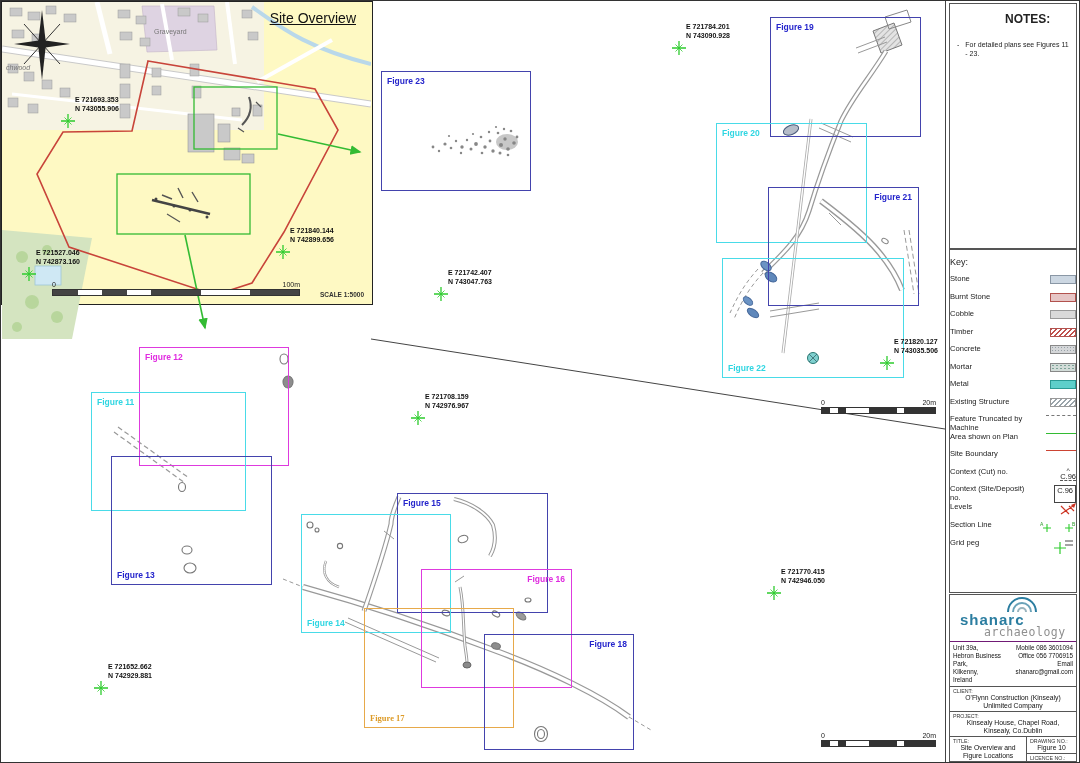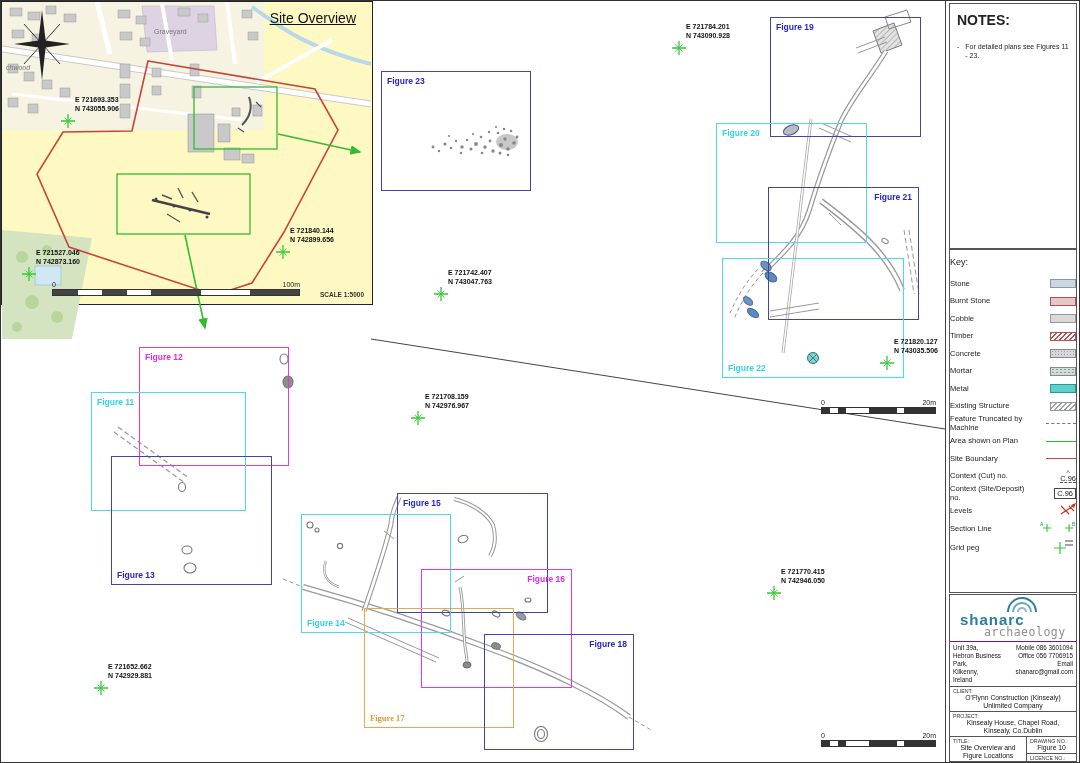--- a/index.html
+++ b/index.html
@@ -27,25 +27,25 @@
   #ov-title{position:absolute;right:16px;top:8px;font-size:14px;color:#111;text-decoration:underline;}
   .map-label{position:absolute;font-size:7px;color:#777;}
   #ov-scaletext{position:absolute;right:8px;bottom:6px;font-size:6.5px;font-weight:bold;color:#333;}
   #ov-scalebar{left:50px;bottom:8px;width:248px;position:absolute;}
   #ov-scalebar .sb-bar{height:5px;border:1px solid #333;background:
     linear-gradient(90deg,#444 0 10%,#fff 10% 20%,#444 20% 30%,#fff 30% 40%,#444 40% 60%,#fff 60% 80%,#444 80% 100%);}
   
   #panel{position:absolute;left:946px;top:0;width:134px;height:763px;background:#fff;}
   .panel-box{position:absolute;left:2px;width:128px;border:1px solid #555;background:#fff;box-sizing:border-box;}
   #notes-box{top:2px;height:246px;padding:8px 7px;}
-  #notes-heading{font-size:14px;font-weight:bold;color:#222;}
+  #notes-heading{font-size:12px;font-weight:bold;color:#222;margin-left:48px;}
   .note-item{display:flex;gap:6px;margin-top:14px;font-size:7px;color:#222;line-height:9px;}
   #key-box{top:248px;height:344px;padding:7px 0;}
   #key-heading{font-size:9px;color:#222;margin-bottom:8px;}
-  .key-row{display:flex;align-items:center;justify-content:space-between;min-height:17.5px;}
+  .key-row{display:flex;justify-content:space-between;min-height:17.5px;}
   .key-label{font-size:7.6px;color:#222;line-height:8.5px;max-width:86px;}
   .kswatch{width:26px;height:9px;box-sizing:border-box;flex:none;}
   .sw-stone{background:#ccd7e2;border:1px solid #8a97a5;}
   .sw-burnt-stone{background:#e6c6c6;border:1px solid #b2524e;}
   .sw-cobble{background:#d9d9d9;border:1px solid #999;}
   .sw-timber{border:1px solid #b2524e;background:repeating-linear-gradient(135deg,#c0504d 0 1px,#fff 1px 3.5px);}
   .sw-concrete{border:1px solid #888;background:#d5d7d9 radial-gradient(#98a2a8 18%,transparent 20%);background-size:3px 3px;}
   .sw-mortar{border:1px solid #888;background:#d2dcd8 radial-gradient(#7fa399 20%,transparent 22%);background-size:4px 3px;}
   .sw-metal{background:#5ecfca;border:1px solid #2a9a94;}
   .sw-existing-structure{border:1px solid #999;background:repeating-linear-gradient(135deg,#9aa4aa 0 1px,#fff 1px 3.5px);}
@@ -213,21 +213,21 @@
     <div id="figures-layer">
         <div class="fig-box" style="left: 380px; top: 70px; width: 150px; height: 120px; border-color: rgb(67, 67, 173);">
           <span class="fig-label lp-tl" style="color: rgb(37, 37, 204);">Figure 23</span>
         </div>
         <div class="fig-box" style="left: 769px; top: 16px; width: 151px; height: 120px; border-color: rgb(67, 67, 173);">
           <span class="fig-label lp-tl" style="color: rgb(37, 37, 204);">Figure 19</span>
         </div>
         <div class="fig-box" style="left: 715px; top: 122px; width: 151px; height: 120px; border-color: rgb(73, 219, 232); padding-left: 12px;">
           <span class="fig-label lp-tl" style="color: rgb(47, 214, 226);">Figure 20</span>
         </div>
-        <div class="fig-box" style="left: 767px; top: 186px; width: 151px; height: 133px; border-color: rgb(67, 67, 173);">
+        <div class="fig-box" style="left: 767px; top: 186px; width: 151px; height: 119px; border-color: rgb(67, 67, 173);">
           <span class="fig-label lp-tr" style="color: rgb(37, 37, 204);">Figure 21</span>
         </div>
         <div class="fig-box" style="left: 721px; top: 257px; width: 182px; height: 120px; border-color: rgb(73, 219, 232);">
           <span class="fig-label lp-bl" style="color: rgb(47, 214, 226);">Figure 22</span>
         </div>
         <div class="fig-box" style="left: 138px; top: 346px; width: 150px; height: 119px; border-color: rgb(222, 58, 222);">
           <span class="fig-label lp-tl" style="color: rgb(224, 44, 224);">Figure 12</span>
         </div>
         <div class="fig-box" style="left: 90px; top: 391px; width: 155px; height: 119px; border-color: rgb(73, 219, 232);">
           <span class="fig-label lp-tl" style="color: rgb(47, 214, 226);">Figure 11</span>

